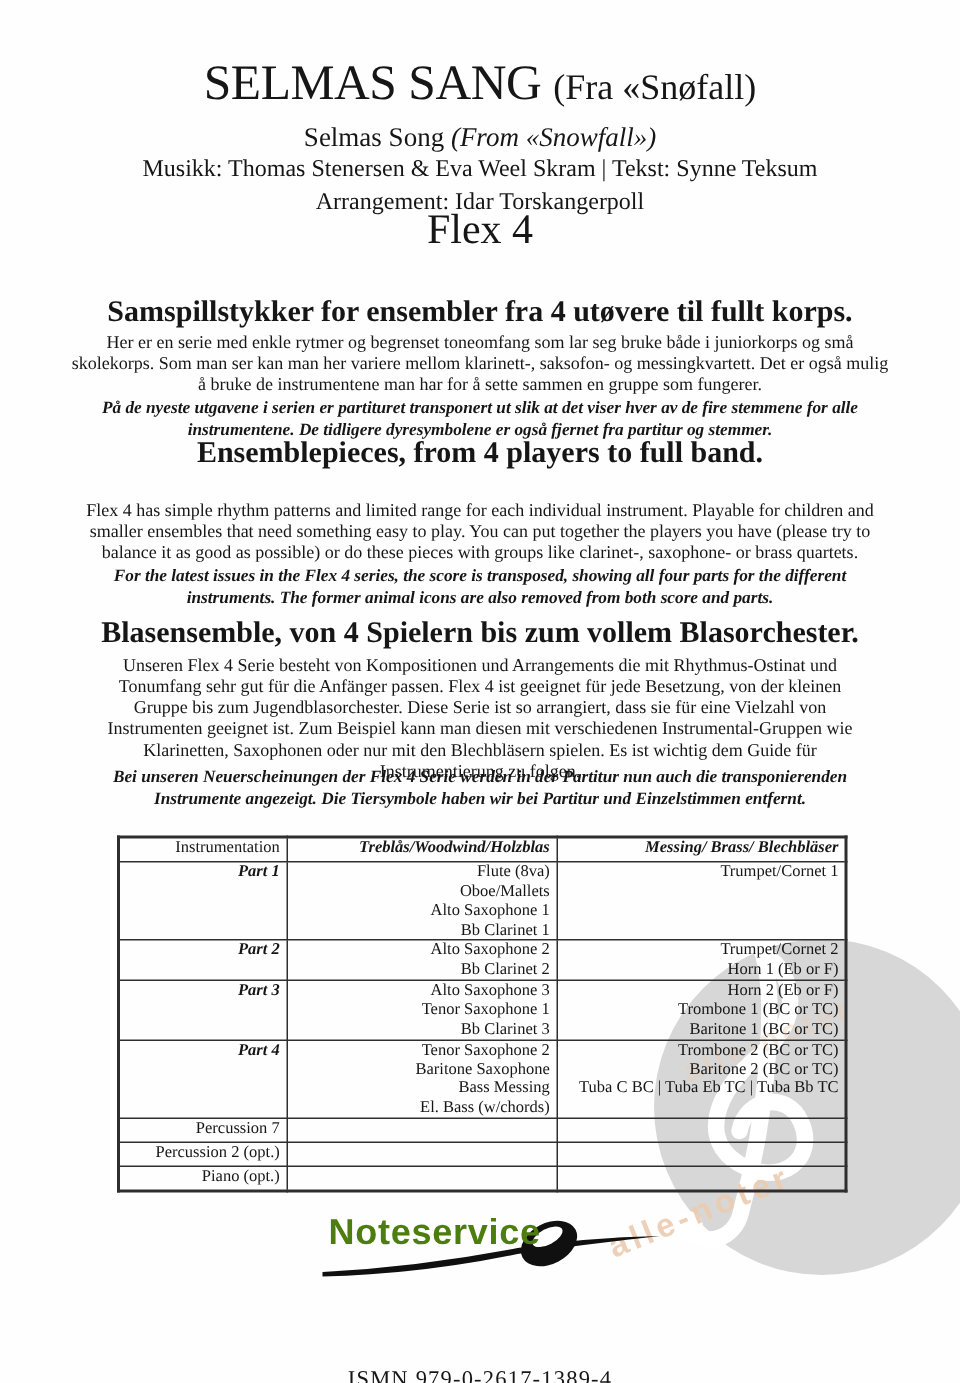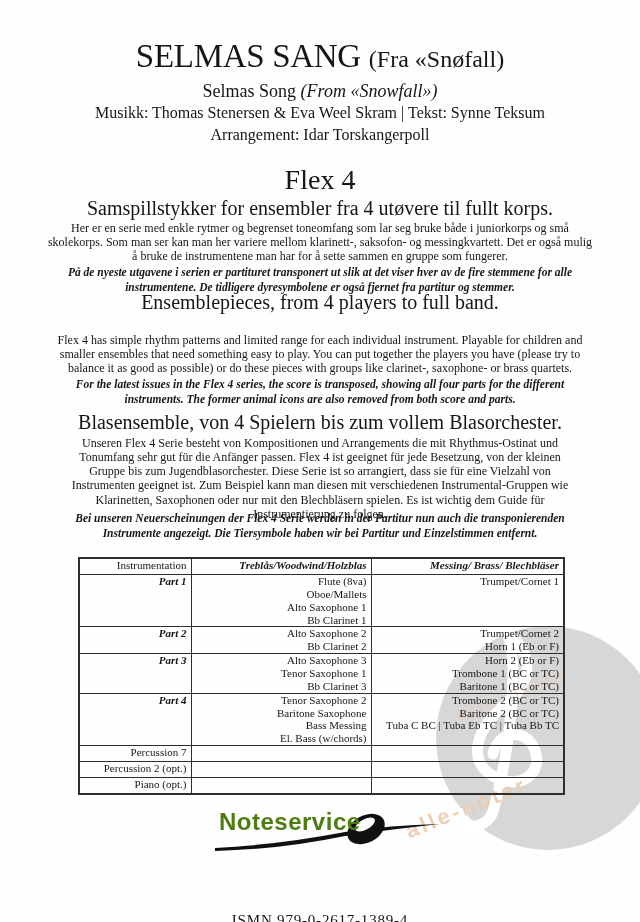--- a/index.html
+++ b/index.html
@@ -17,21 +17,21 @@
 
   
   .title{font-size:33px;line-height:1;letter-spacing:-0.3px;}
   .title .origin{font-size:24px;letter-spacing:0;}
   .subtitle{font-size:18px;line-height:1;}
   .subtitle .origin{font-style:italic;}
   .credits{font-size:16px;line-height:1;}
   .series{font-size:28px;line-height:1;}
 
   
-  .sec-h{font-size:20px;font-weight:normal;line-height:1;}
+  .sec-h{font-size:20px;font-weight:bold;line-height:1;}
   .sec-b{font-size:12px;line-height:1.18;margin:0 auto;}
   .sec-n{font-size:11.5px;font-weight:bold;font-style:italic;line-height:1.28;margin:0 auto;}
 
   
   .inst-table{
     position:absolute;left:78px;top:557px;width:485px;z-index:2;
     border-collapse:collapse;border:2px solid var(--border);
     table-layout:fixed;font-size:12.5px;
   }
   .inst-table th,.inst-table td{
@@ -82,21 +82,21 @@
   <div class="abs title" style="top:40px;">
     <span>SELMAS SANG</span>
     <span class="origin">(Fra «Snøfall)</span>
   </div>
   <div class="abs subtitle" style="top:82px;">
     <span>Selmas Song</span>
     <span class="origin">(From «Snowfall»)</span>
   </div>
   <div class="abs credits" style="top:105px;">Musikk: Thomas Stenersen &amp; Eva Weel Skram | Tekst: Synne Teksum</div>
   <div class="abs credits" style="top:127px;">Arrangement: Idar Torskangerpoll</div>
-  <div class="abs series" style="top:166px;">Flex 4</div>
+  <div class="abs series" style="top:140px;">Flex 4</div>
 
   <div class="abs sec-h" style="top:198px;">Samspillstykker for ensembler fra 4 utøvere til fullt korps.</div>
   <div class="abs sec-b" style="top:221px;max-width:545px;">Her er en serie med enkle rytmer og begrenset toneomfang som lar seg bruke både i juniorkorps og små skolekorps. Som man ser kan man her variere mellom klarinett-, saksofon- og messingkvartett. Det er også mulig å bruke de instrumentene man har for å sette sammen en gruppe som fungerer.</div>
   <div class="abs sec-n" style="top:265px;max-width:540px;">På de nyeste utgavene i serien er partituret transponert ut slik at det viser hver av de fire stemmene for alle instrumentene. De tidligere dyresymbolene er også fjernet fra partitur og stemmer.</div>
 
   <div class="abs sec-h" style="top:292px;">Ensemblepieces, from 4 players to full band.</div>
   <div class="abs sec-b" style="top:333px;max-width:556px;">Flex 4 has simple rhythm patterns and limited range for each individual instrument. Playable for children and smaller ensembles that need something easy to play. You can put together the players you have (please try to balance it as good as possible) or do these pieces with groups like clarinet-, saxophone- or brass quartets.</div>
   <div class="abs sec-n" style="top:377px;max-width:540px;">For the latest issues in the Flex 4 series, the score is transposed, showing all four parts for the different instruments. The former animal icons are also removed from both score and parts.</div>
 
   <div class="abs sec-h" style="top:412px;">Blasensemble, von 4 Spielern bis zum vollem Blasorchester.</div>

